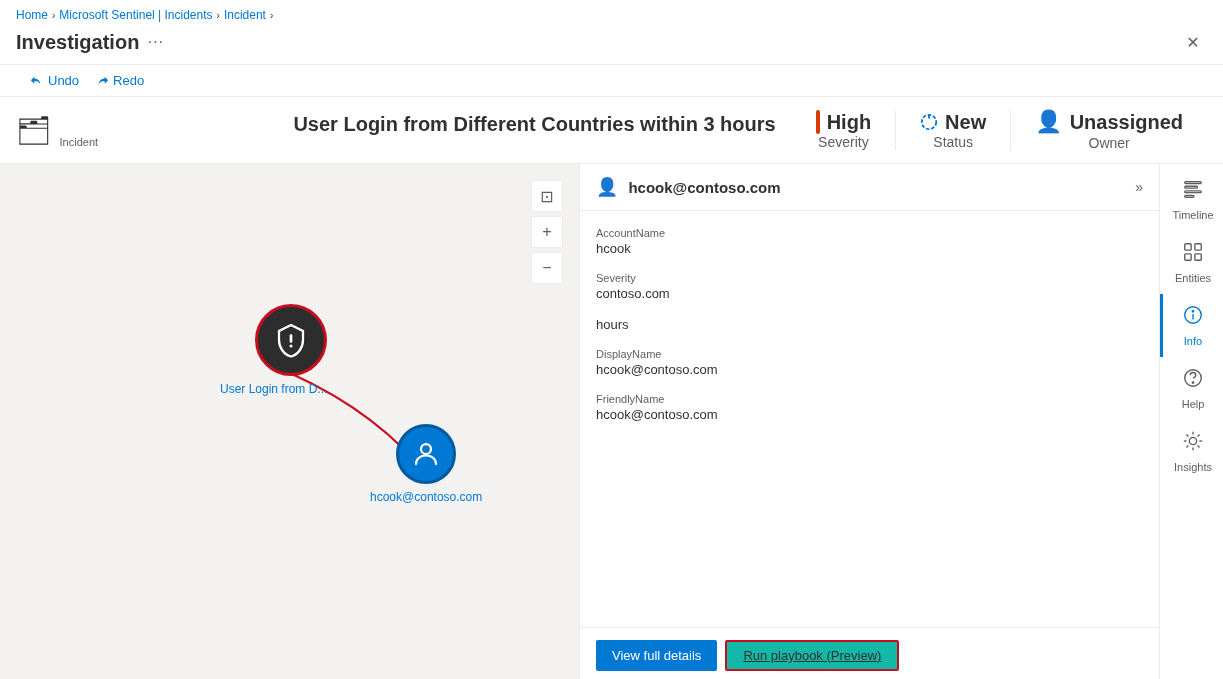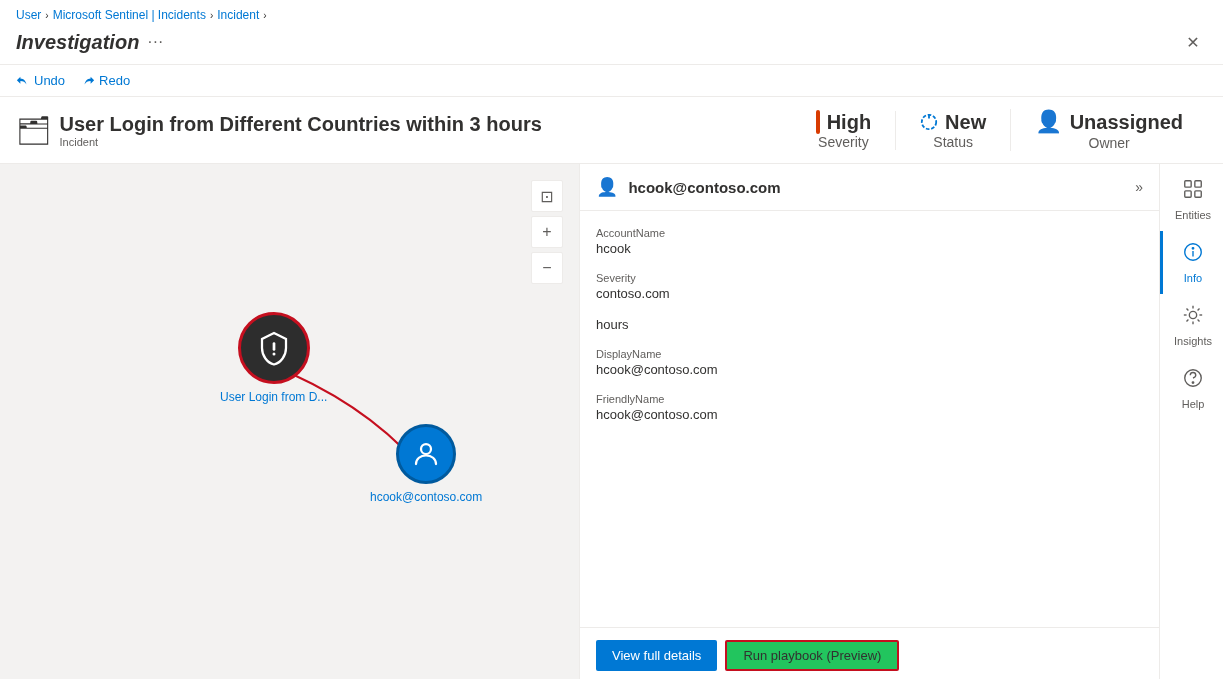--- a/index.html
+++ b/index.html
@@ -5,92 +5,92 @@
     * { box-sizing: border-box; margin: 0; padding: 0; }
     body { font-family: 'Segoe UI', Arial, sans-serif; font-size: 13px; color: #323130; background: #fff; width: 1223px; height: 679px; overflow: hidden; }
 
     
     .header { padding: 8px 16px 0 16px; border-bottom: 1px solid #edebe9; }
     .breadcrumb { display: flex; align-items: center; gap: 4px; font-size: 12px; color: #0078d4; margin-bottom: 6px; }
     .breadcrumb span { color: #323130; }
     .breadcrumb a { color: #0078d4; text-decoration: none; }
     .breadcrumb-separator { color: #605e5c; font-size: 10px; }
     .title-row { display: flex; align-items: center; gap: 8px; padding-bottom: 8px; }
-    .page-title { font-size: 20px; font-weight: 600; color: #323130; font-style: italic; }
+    .page-title { font-size: 20px; font-weight: 600; color: #323130; }
     .title-dots { color: #605e5c; font-size: 16px; cursor: pointer; }
     .close-btn { margin-left: auto; font-size: 16px; cursor: pointer; color: #605e5c; background: none; border: none; width: 28px; height: 28px; display: flex; align-items: center; justify-content: center; }
 
     
-    .toolbar { display: flex; align-items: center; gap: 16px; padding: 8px 16px; border-bottom: 1px solid #edebe9; }
+    .toolbar { display: flex; align-items: center; gap: 16px; padding: 8px 30px; border-bottom: 1px solid #edebe9; }
     .toolbar-btn { display: flex; align-items: center; gap: 4px; font-size: 13px; color: #0078d4; cursor: pointer; background: none; border: none; }
     .toolbar-btn svg { width: 14px; height: 14px; }
 
     
     .incident-bar { display: flex; align-items: center; padding: 12px 16px; border-bottom: 1px solid #edebe9; background: #fff; gap: 0; }
     .incident-icon { font-size: 28px; margin-right: 8px; }
     .incident-title-area { flex: 1; }
-    .incident-title { font-size: 20px; font-weight: 600; color: #323130; }
+    .incident-title { font-size: 20px; font-weight: 600; color: #323130; text-align: right; }
     .incident-subtitle { font-size: 11px; color: #605e5c; }
     .incident-meta { display: flex; align-items: center; gap: 0; margin-left: 16px; }
     .meta-item { display: flex; flex-direction: column; align-items: center; padding: 0 24px; border-left: 1px solid #edebe9; cursor: pointer; }
     .meta-item:first-child { border-left: none; }
     .meta-value { display: flex; align-items: center; gap: 7px; font-size: 20px; font-weight: 600; }
     .meta-label { font-size: 14px; color: #605e5c; }
     .severity-bar { width: 4px; height: 24px; background: #d83b01; border-radius: 2px; }
     .status-spinner { display: inline-block; width: 18px; height: 18px; }
     .owner-icon-lg { font-size: 22px; color: #0078d4; }
 
     
     .main { display: flex; height: calc(679px - 160px); }
 
     
     .canvas { flex: 1; background: #f3f2f1; position: relative; overflow: hidden; }
     .canvas-controls { position: absolute; top: 16px; right: 16px; display: flex; flex-direction: column; gap: 4px; }
     .canvas-ctrl-btn { width: 32px; height: 32px; background: #fff; border: 1px solid #edebe9; border-radius: 2px; display: flex; align-items: center; justify-content: center; cursor: pointer; font-size: 16px; color: #605e5c; }
 
     
-    .incident-node { position: absolute; top: 148px; left: 220px; display: flex; flex-direction: column; align-items: center; }
+    .incident-node { position: absolute; top: 140px; left: 220px; display: flex; flex-direction: column; align-items: flex-end; }
     .node-circle-incident { width: 72px; height: 72px; border-radius: 50%; background: #2d2d2d; border: 3px solid #c50f1f; display: flex; align-items: center; justify-content: center; }
     .node-label { font-size: 12px; color: #0078d4; margin-top: 6px; text-align: center; }
 
     
     .user-node { position: absolute; top: 260px; left: 370px; display: flex; flex-direction: column; align-items: center; }
     .node-circle-user { width: 60px; height: 60px; border-radius: 50%; background: #0078d4; border: 3px solid #005a9e; display: flex; align-items: center; justify-content: center; }
 
     
     .canvas-svg { position: absolute; top: 0; left: 0; width: 100%; height: 100%; pointer-events: none; }
     .info-panel { flex: 1; background: #fff; border-left: 1px solid #edebe9; display: flex; flex-direction: column; }
     .info-panel-header { display: flex; align-items: center; padding: 12px 16px; border-bottom: 1px solid #edebe9; gap: 10px; }
     .info-panel-header-icon { font-size: 18px; color: #605e5c; }
     .info-panel-title { font-size: 15px; font-weight: 600; }
     .info-panel-expand { margin-left: auto; color: #605e5c; cursor: pointer; font-size: 14px; }
     .info-fields { flex: 1; overflow-y: auto; padding: 8px 0; }
     .info-field { padding: 8px 16px; }
     .info-field-label { font-size: 11px; color: #605e5c; margin-bottom: 2px; }
     .info-field-value { font-size: 13px; color: #323130; }
     .info-panel-footer { padding: 12px 16px; border-top: 1px solid #edebe9; display: flex; gap: 8px; }
     .btn-primary { background: #0078d4; color: #fff; border: none; padding: 6px 16px; font-size: 13px; cursor: pointer; border-radius: 2px; }
-    .btn-secondary { background: #22c55e; color: #323130; border: 2px solid #c50f1f; padding: 6px 16px; font-size: 13px; cursor: pointer; border-radius: 2px; }
+    .btn-secondary { background: #14b8a6; color: #323130; border: 2px solid #c50f1f; padding: 6px 16px; font-size: 13px; cursor: pointer; border-radius: 2px; text-decoration: underline; }
 
     
     .side-nav { width: 64px; background: #fff; border-left: 1px solid #edebe9; display: flex; flex-direction: column; align-items: center; padding-top: 4px; }
     .side-nav-item { display: flex; flex-direction: column; align-items: center; padding: 10px 8px; cursor: pointer; width: 100%; position: relative; }
     .side-nav-item.active { border-left: 3px solid #0078d4; }
     .side-nav-item:not(.active) { border-left: 3px solid transparent; }
     .side-nav-icon { font-size: 20px; color: #605e5c; margin-bottom: 4px; }
     .side-nav-item.active .side-nav-icon { color: #0078d4; }
     .side-nav-label { font-size: 11px; color: #605e5c; text-align: center; }
     .side-nav-item.active .side-nav-label { color: #0078d4; }
   </style>
 </head>
 <body>
 
 <div class="header">
   <div class="breadcrumb">
-    <a>User</a>
+    <a>Home</a>
     <span class="breadcrumb-separator">›</span>
     <a>Microsoft Sentinel | Incidents</a>
     <span class="breadcrumb-separator">›</span>
     <a>Incident</a>
     <span class="breadcrumb-separator">›</span>
   </div>
   <div class="title-row">
     <span class="page-title">Investigation</span>
     <span class="title-dots">···</span>
     <button class="close-btn">✕</button>
@@ -213,58 +213,69 @@
     <div class="info-panel-footer">
       <button class="btn-primary">View full details</button>
       <button class="btn-secondary">Run playbook (Preview)</button>
     </div>
   </div>
 
   <div class="side-nav">
     <div class="side-nav-item">
       <span class="side-nav-icon">
         <svg width="22" height="22" viewBox="0 0 24 24" fill="none" stroke="#605e5c" stroke-width="1.5">
+          <rect x="3" y="4" width="18" height="2" rx="1"></rect>
+          <rect x="3" y="9" width="14" height="2" rx="1"></rect>
+          <rect x="3" y="14" width="18" height="2" rx="1"></rect>
+          <rect x="3" y="19" width="10" height="2" rx="1"></rect>
+        </svg>
+      </span>
+      <span class="side-nav-label">Timeline</span>
+    </div>
+    <div class="side-nav-item">
+      <span class="side-nav-icon">
+        <svg width="22" height="22" viewBox="0 0 24 24" fill="none" stroke="#605e5c" stroke-width="1.5">
           <rect x="3" y="3" width="7" height="7" rx="1"></rect>
           <rect x="14" y="3" width="7" height="7" rx="1"></rect>
           <rect x="3" y="14" width="7" height="7" rx="1"></rect>
           <rect x="14" y="14" width="7" height="7" rx="1"></rect>
         </svg>
       </span>
       <span class="side-nav-label">Entities</span>
     </div>
     <div class="side-nav-item active">
       <span class="side-nav-icon">
         <svg width="22" height="22" viewBox="0 0 24 24" fill="none" stroke="#0078d4" stroke-width="1.5">
           <circle cx="12" cy="12" r="9"></circle>
           <line x1="12" y1="11" x2="12" y2="17"></line>
           <circle cx="12" cy="8" r="0.8" fill="#0078d4"></circle>
         </svg>
       </span>
       <span class="side-nav-label">Info</span>
+    </div>
+    <div class="side-nav-item">
+      <span class="side-nav-icon">
+        <svg width="22" height="22" viewBox="0 0 24 24" fill="none" stroke="#605e5c" stroke-width="1.5">
+          <circle cx="12" cy="12" r="9"></circle>
+          <path d="M9 9a3 3 0 0 1 6 0c0 2-3 3-3 3"></path>
+          <circle cx="12" cy="17" r="0.8" fill="#605e5c"></circle>
+        </svg>
+      </span>
+      <span class="side-nav-label">Help</span>
     </div>
     <div class="side-nav-item">
       <span class="side-nav-icon">
         <svg width="22" height="22" viewBox="0 0 24 24" fill="none" stroke="#605e5c" stroke-width="1.5">
           <circle cx="12" cy="12" r="4"></circle>
           <line x1="12" y1="2" x2="12" y2="5"></line>
           <line x1="12" y1="19" x2="12" y2="22"></line>
           <line x1="2" y1="12" x2="5" y2="12"></line>
           <line x1="19" y1="12" x2="22" y2="12"></line>
           <line x1="4.9" y1="4.9" x2="7" y2="7"></line>
           <line x1="17" y1="17" x2="19.1" y2="19.1"></line>
           <line x1="19.1" y1="4.9" x2="17" y2="7"></line>
           <line x1="7" y1="17" x2="4.9" y2="19.1"></line>
         </svg>
       </span>
       <span class="side-nav-label">Insights</span>
     </div>
-    <div class="side-nav-item">
-      <span class="side-nav-icon">
-        <svg width="22" height="22" viewBox="0 0 24 24" fill="none" stroke="#605e5c" stroke-width="1.5">
-          <circle cx="12" cy="12" r="9"></circle>
-          <path d="M9 9a3 3 0 0 1 6 0c0 2-3 3-3 3"></path>
-          <circle cx="12" cy="17" r="0.8" fill="#605e5c"></circle>
-        </svg>
-      </span>
-      <span class="side-nav-label">Help</span>
-    </div>
   </div>
 </div>
 
 </body></html>

